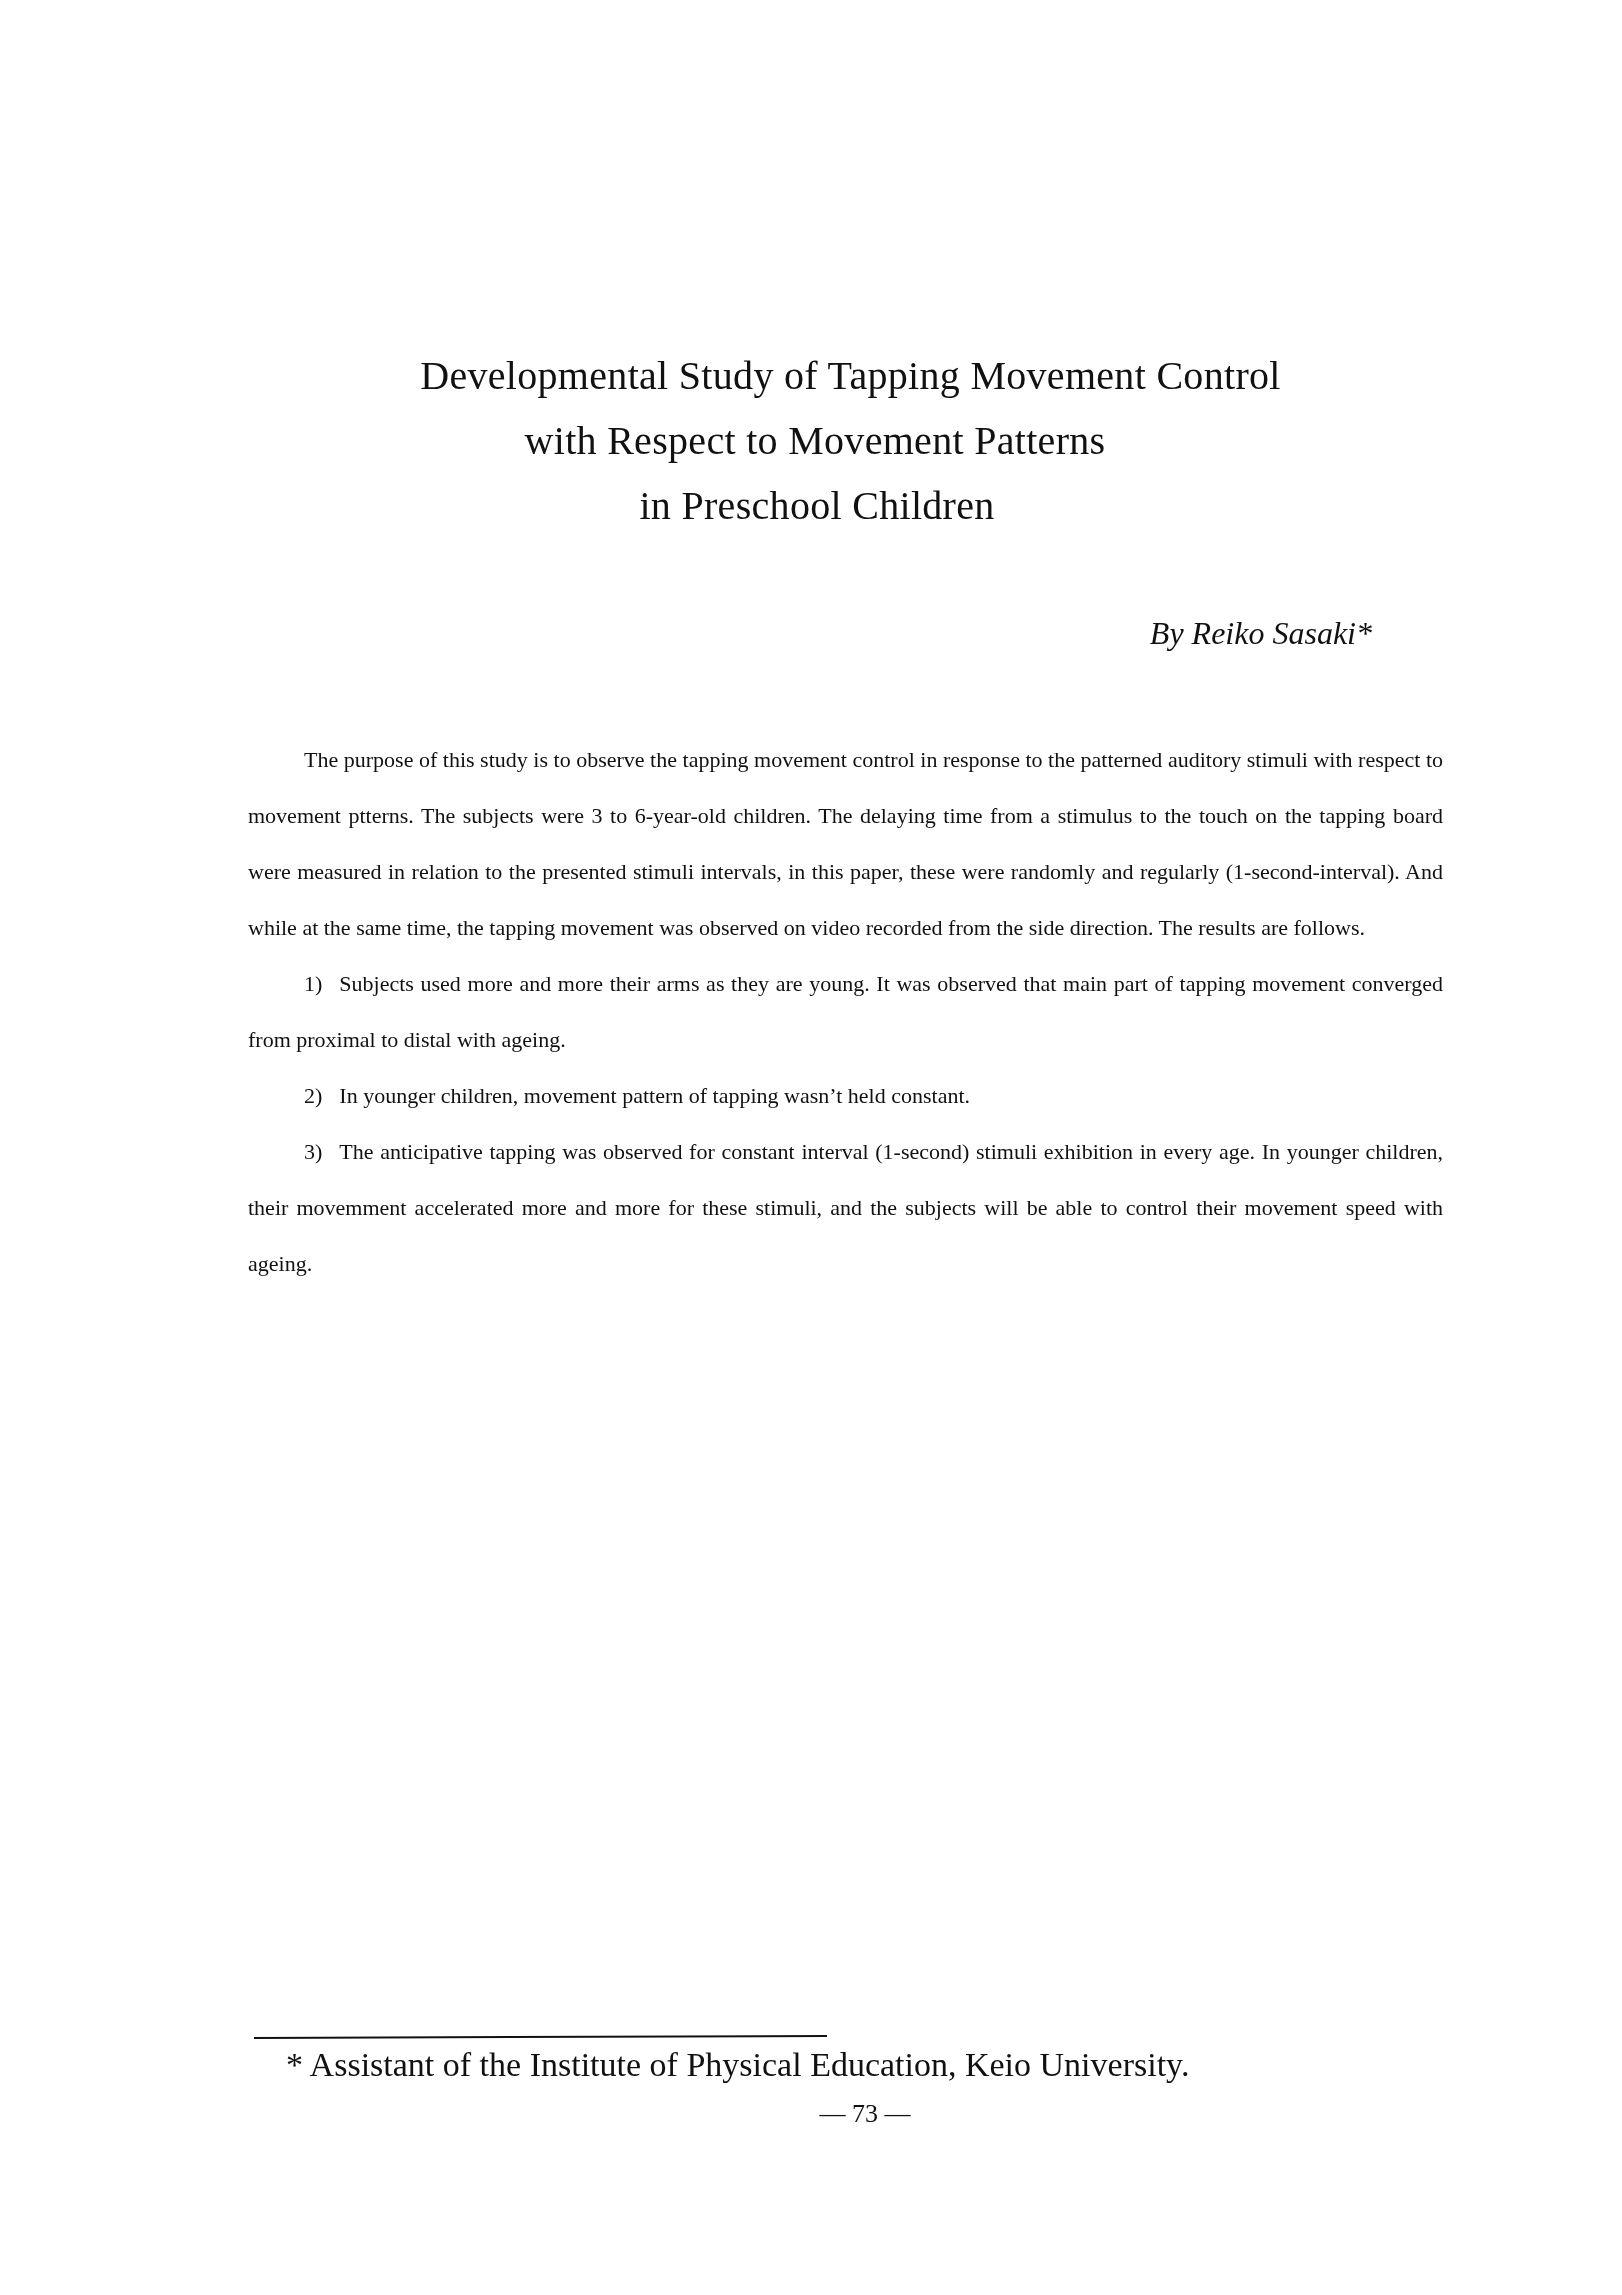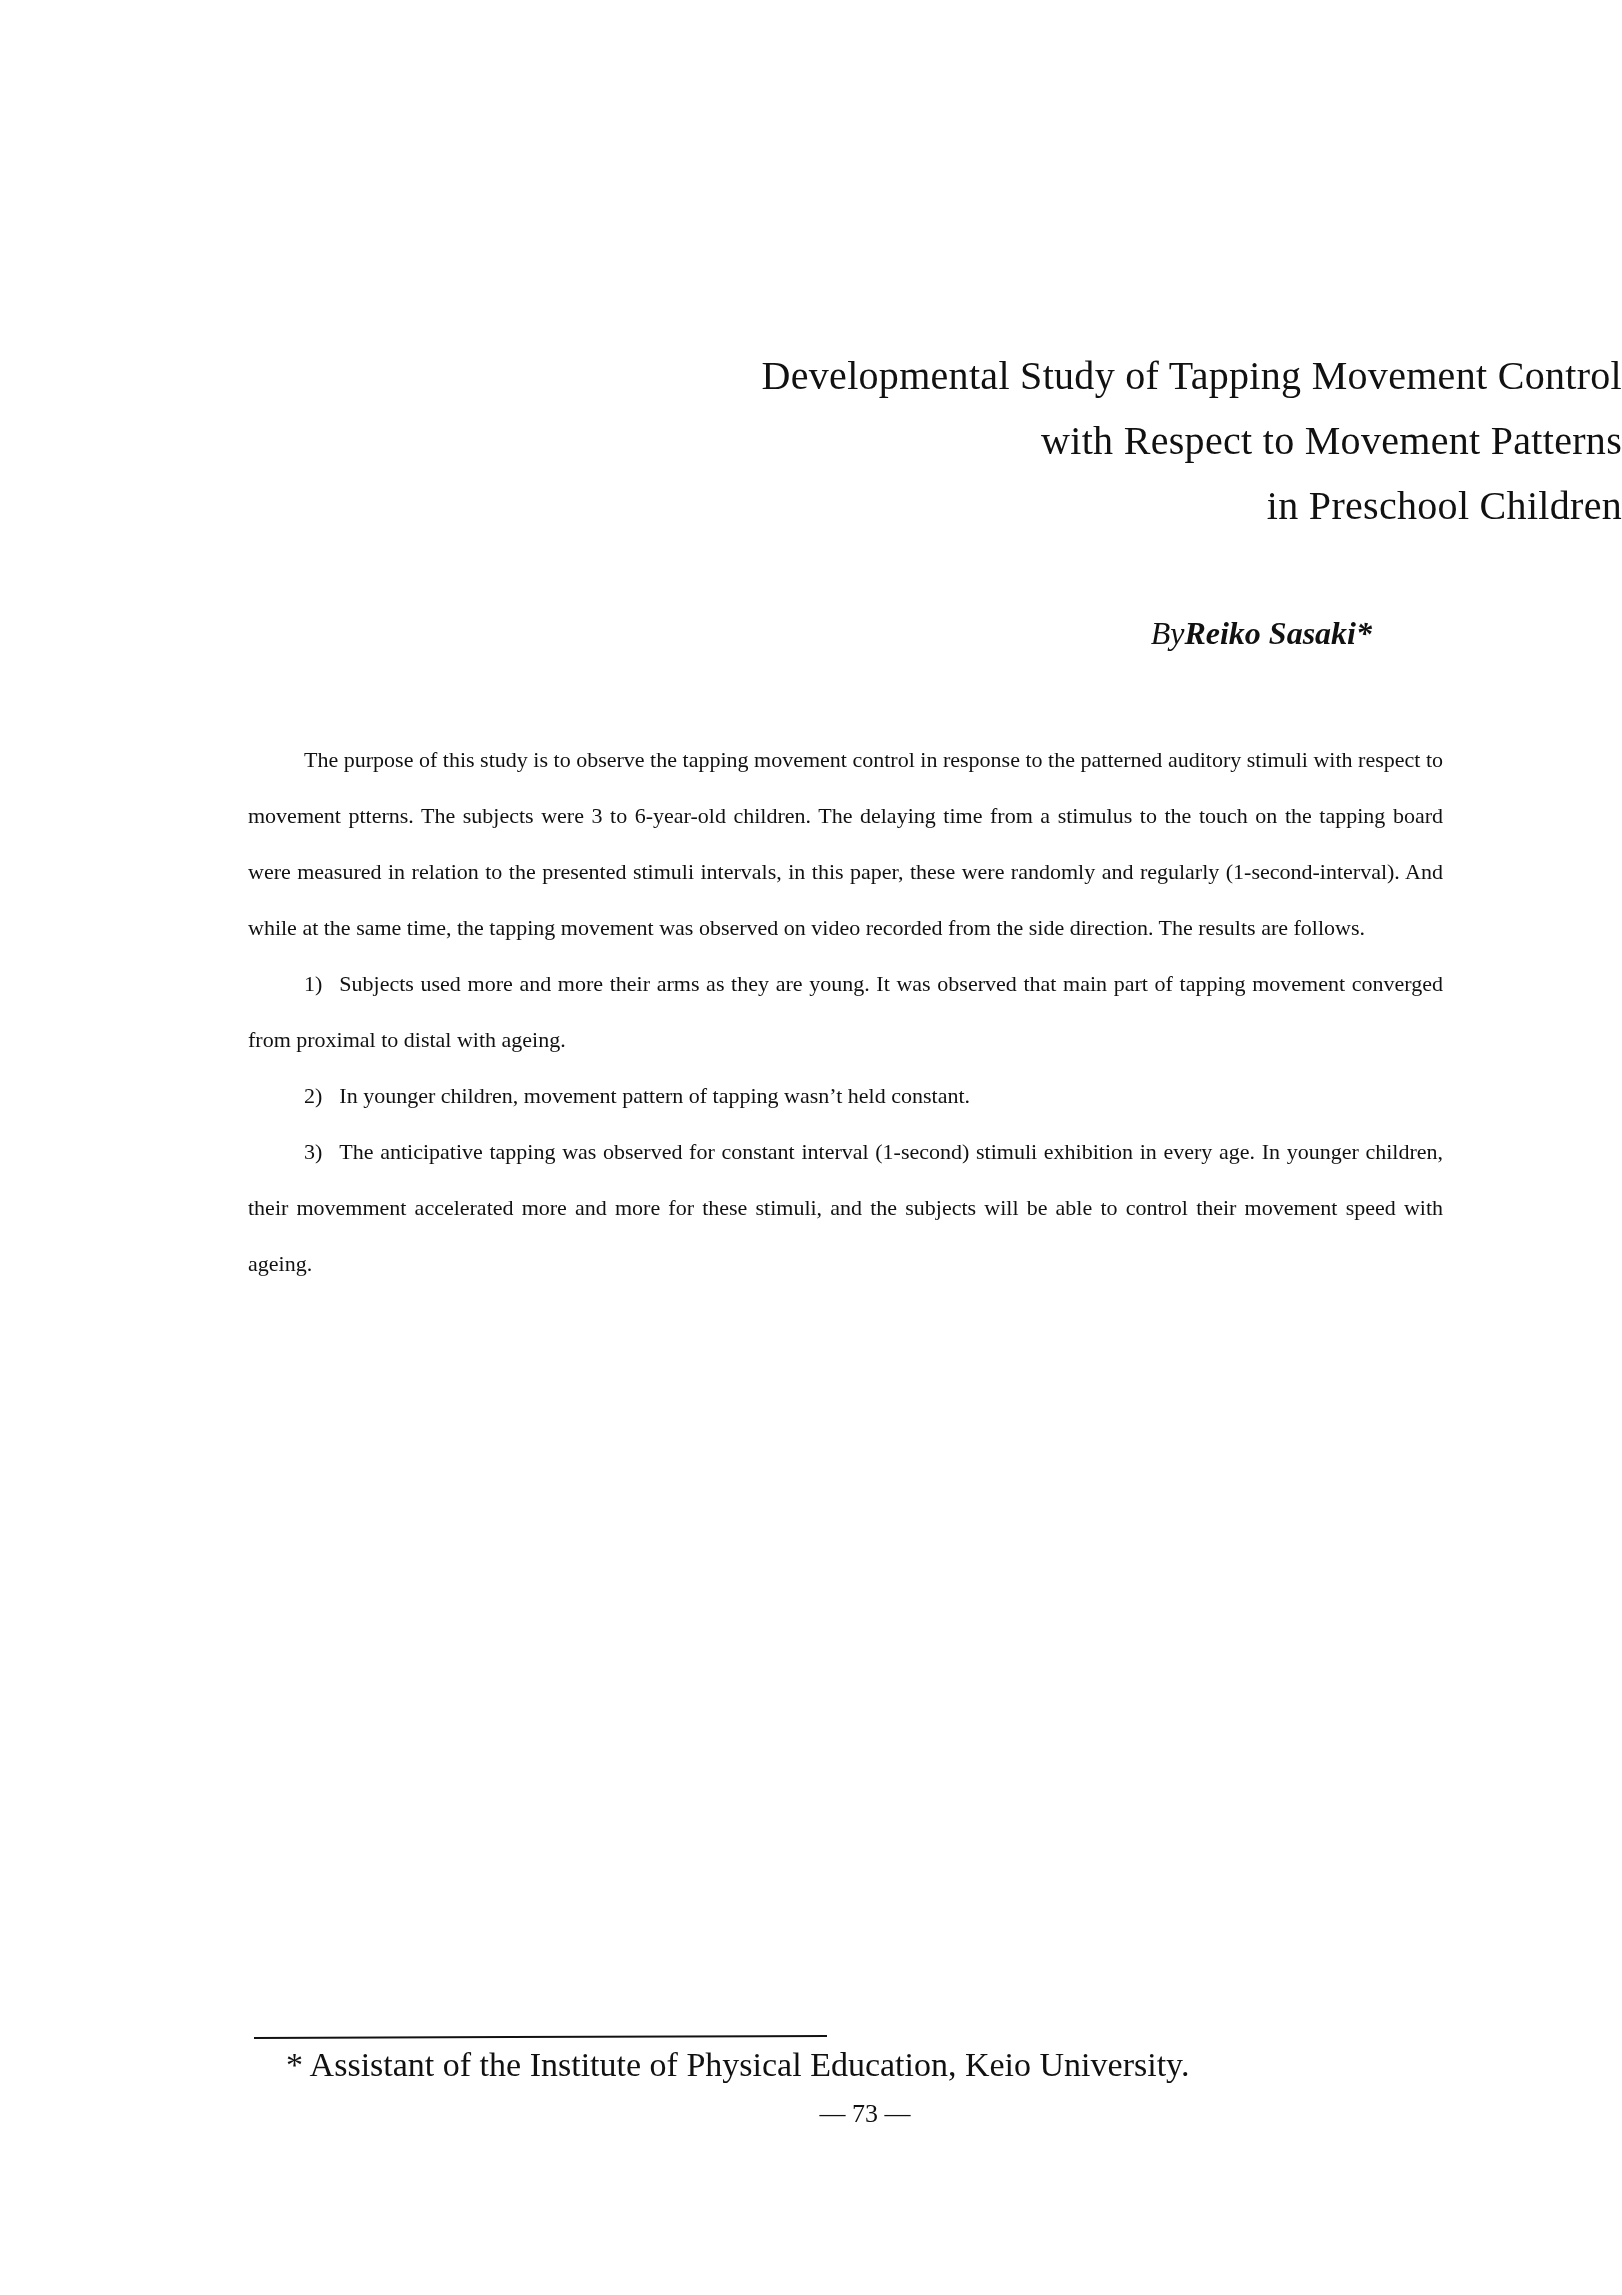--- a/index.html
+++ b/index.html
@@ -1,21 +1,21 @@
 <!DOCTYPE html>
 <html style="font-size:9px"><head>
 <meta charset="utf-8">
 <style>
   html, body { margin: 0; padding: 0; background: #ffffff; }
   body { width: 1622px; height: 2295px; position: relative; overflow: hidden;
          font-family: "Liberation Serif", "DejaVu Serif", serif; color: #111; }
   .title-block { position: absolute; left: 0; width: 1622px; top: 343px; text-align: center; }
-  .title-line { display: block; font-size: 40px; line-height: 65px; letter-spacing: 0.3px; margin-left: 79px; text-align: right; }
+  .title-line { display: block; font-size: 40px; line-height: 65px; letter-spacing: 0.3px; margin-left: 79px; }
   .byline { position: absolute; top: 615px; right: 250px; font-size: 32px; font-style: italic; }
-  .byline .name { font-weight: bold; }
+  .byline .name { font-weight: normal; margin-left: 8px; }
   .body-text { position: absolute; left: 248px; width: 1195px; top: 732px; font-size: 22px; line-height: 56px; text-align: justify; }
   .para { margin: 0; text-indent: 56px; }
   .item-num { margin-right: 17px; }
   .foot-rule { position: absolute; left: 254px; top: 2036px; width: 573px; height: 2.3px; background: #111; transform: rotate(-0.2deg); }
   .footnote { position: absolute; left: 286px; top: 2048px; font-size: 34px; line-height: 34px; }
   .page-number { position: absolute; left: 0; width: 1622px; top: 2099px; text-align: center; font-size: 26px; margin-left: 54px; }
 </style>
 </head>
 <body>
 

